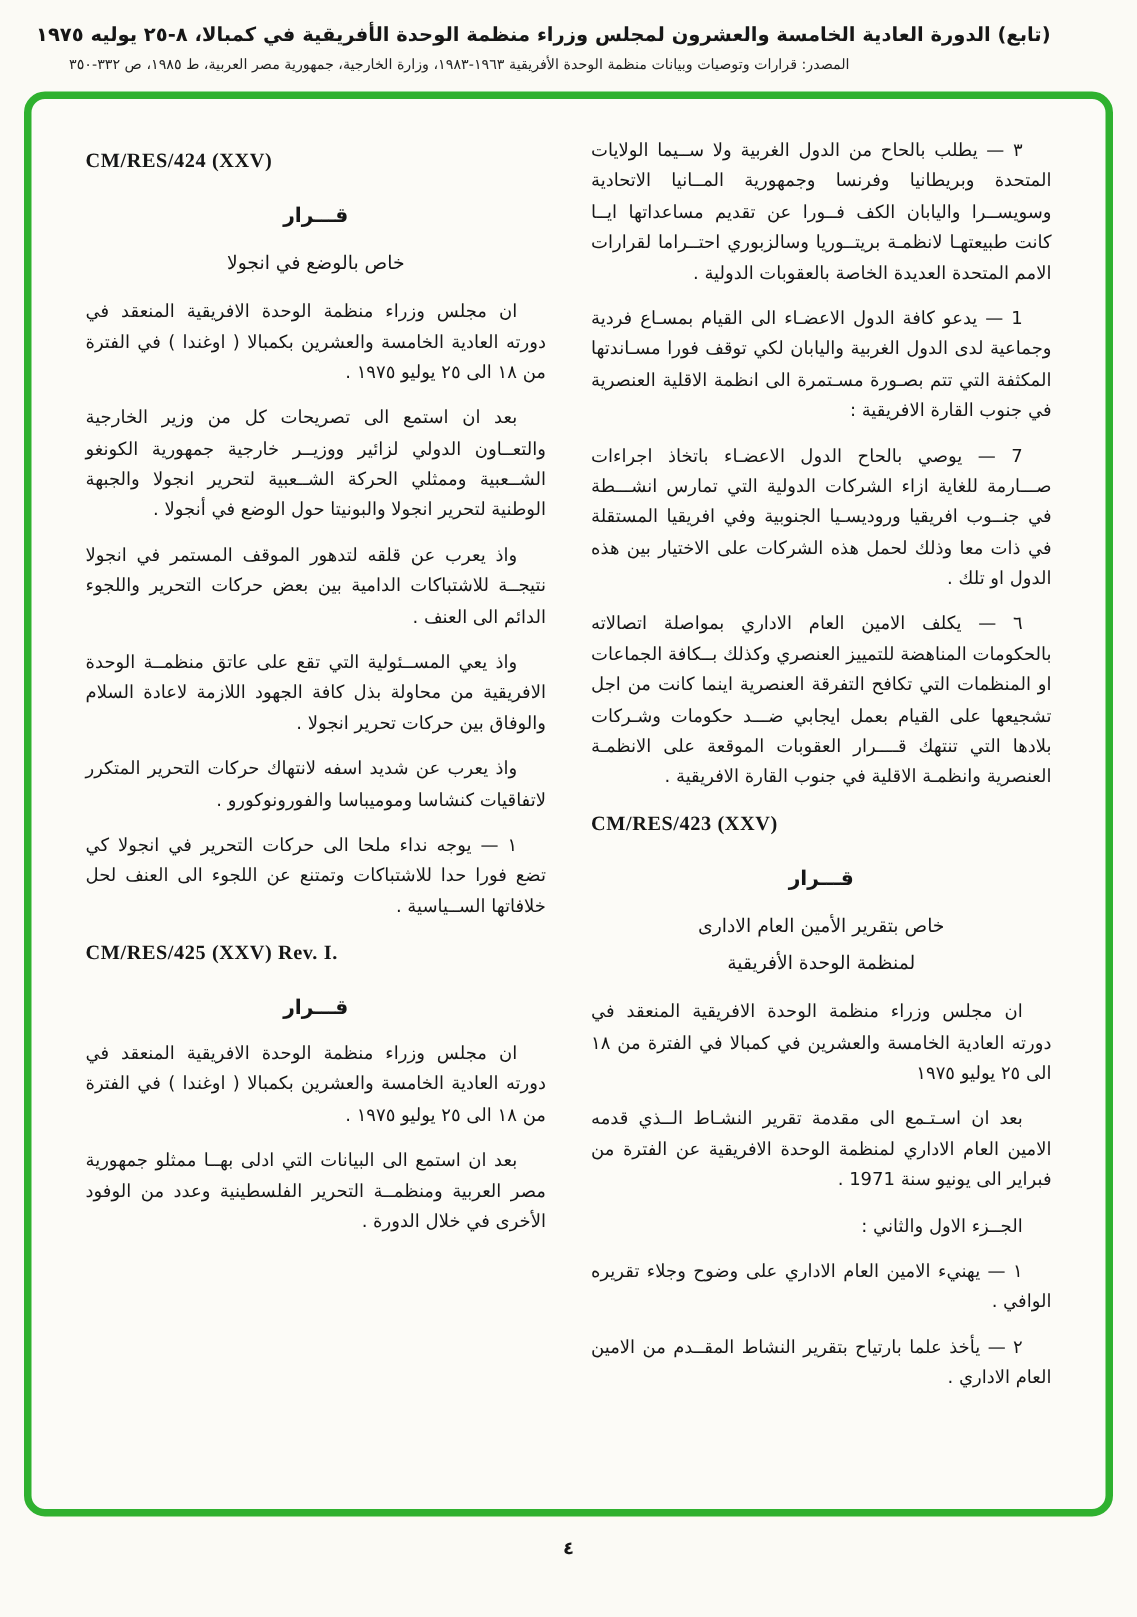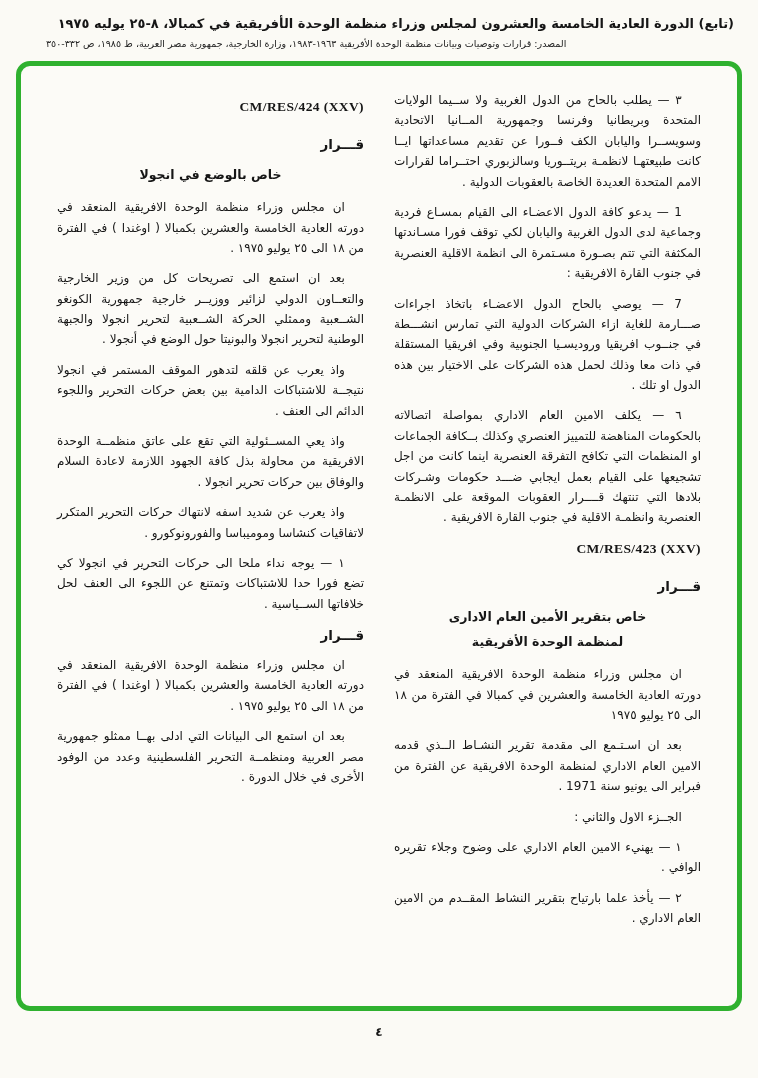--- a/index.html
+++ b/index.html
@@ -7,21 +7,21 @@
     width: 758px; height: 1078px;
     background: #fbfaf5;
     font-family: "DejaVu Sans", sans-serif;
     color: #161616;
     overflow: hidden;
   }
   .page { position: relative; width: 758px; height: 1078px; }
 
   .header { padding: 16px 24px 0; }
   .header-line1 {
-    text-align: right;
+    text-align: left;
     font-size: 13px;
     font-weight: bold;
     letter-spacing: 0.2px;
   }
   .header-line2 {
     margin-top: 7px;
     padding: 0 22px;
     text-align: left;
     font-size: 9.5px;
     color: #222;
@@ -47,37 +47,37 @@
   .block { font-size: 12px; line-height: 1.7; }
 
   .block.para {
     text-align: justify;
     text-justify: inter-word;
     text-indent: 1.6em;
     margin-bottom: 10px;
   }
   .block.code {
     direction: ltr;
-    text-align: right;
+    text-align: left;
     font-family: "Liberation Serif", serif;
     font-weight: bold;
     font-size: 13.5px;
     letter-spacing: 0.4px;
     margin: 6px 0 14px;
   }
   .block.title {
-    text-align: right;
+    text-align: center;
     font-weight: bold;
     font-size: 13.5px;
     margin: 2px 0 8px;
     letter-spacing: 1px;
   }
   .block.subtitle {
     text-align: center;
-    font-weight: bold;
+    font-weight: normal;
     font-size: 12.5px;
     margin-bottom: 4px;
   }
   .block.subtitle.last { margin-bottom: 12px; }
 
   .page-number {
     margin-top: 14px;
     text-align: center;
     font-size: 12px;
     font-weight: bold;
@@ -113,20 +113,21 @@
       <div class="column">
           <div class="block code">CM/RES/424  (XXV)</div>
           <div class="block title">قـــرار</div>
           <div class="block subtitle last">خاص بالوضع في انجولا</div>
           <div class="block para">ان مجلس وزراء منظمة الوحدة الافريقية المنعقد في دورته العادية الخامسة والعشرين بكمبالا ( اوغندا ) في الفترة من ١٨ الى ٢٥ يوليو ١٩٧٥ .</div>
           <div class="block para">بعد ان استمع الى تصريحات كل من وزير الخارجية والتعــاون الدولي لزائير ووزيــر خارجية جمهورية الكونغو الشــعبية وممثلي الحركة الشــعبية لتحرير انجولا والجبهة الوطنية لتحرير انجولا والبونيتا حول الوضع في أنجولا .</div>
           <div class="block para">واذ يعرب عن قلقه لتدهور الموقف المستمر في انجولا نتيجــة للاشتباكات الدامية بين بعض حركات التحرير واللجوء الدائم الى العنف .</div>
           <div class="block para">واذ يعي المســئولية التي تقع على عاتق منظمــة الوحدة الافريقية من محاولة بذل كافة الجهود اللازمة لاعادة السلام والوفاق بين حركات تحرير انجولا .</div>
           <div class="block para">واذ يعرب عن شديد اسفه لانتهاك حركات التحرير المتكرر لاتفاقيات كنشاسا وموميباسا والفورونوكورو .</div>
           <div class="block para">١ — يوجه نداء ملحا الى حركات التحرير في انجولا كي تضع فورا حدا للاشتباكات وتمتنع عن اللجوء الى العنف لحل خلافاتها الســياسية .</div>
+          <div class="block code">CM/RES/425  (XXV)  Rev. I.</div>
           <div class="block title">قـــرار</div>
           <div class="block para">ان مجلس وزراء منظمة الوحدة الافريقية المنعقد في دورته العادية الخامسة والعشرين بكمبالا ( اوغندا ) في الفترة من ١٨ الى ٢٥ يوليو ١٩٧٥ .</div>
           <div class="block para">بعد ان استمع الى البيانات التي ادلى بهــا ممثلو جمهورية مصر العربية ومنظمــة التحرير الفلسطينية وعدد من الوفود الأخرى في خلال الدورة .</div>
         </div>
     </div>
   </div>
 
   <div class="page-number">٤</div>
 
 </div>

